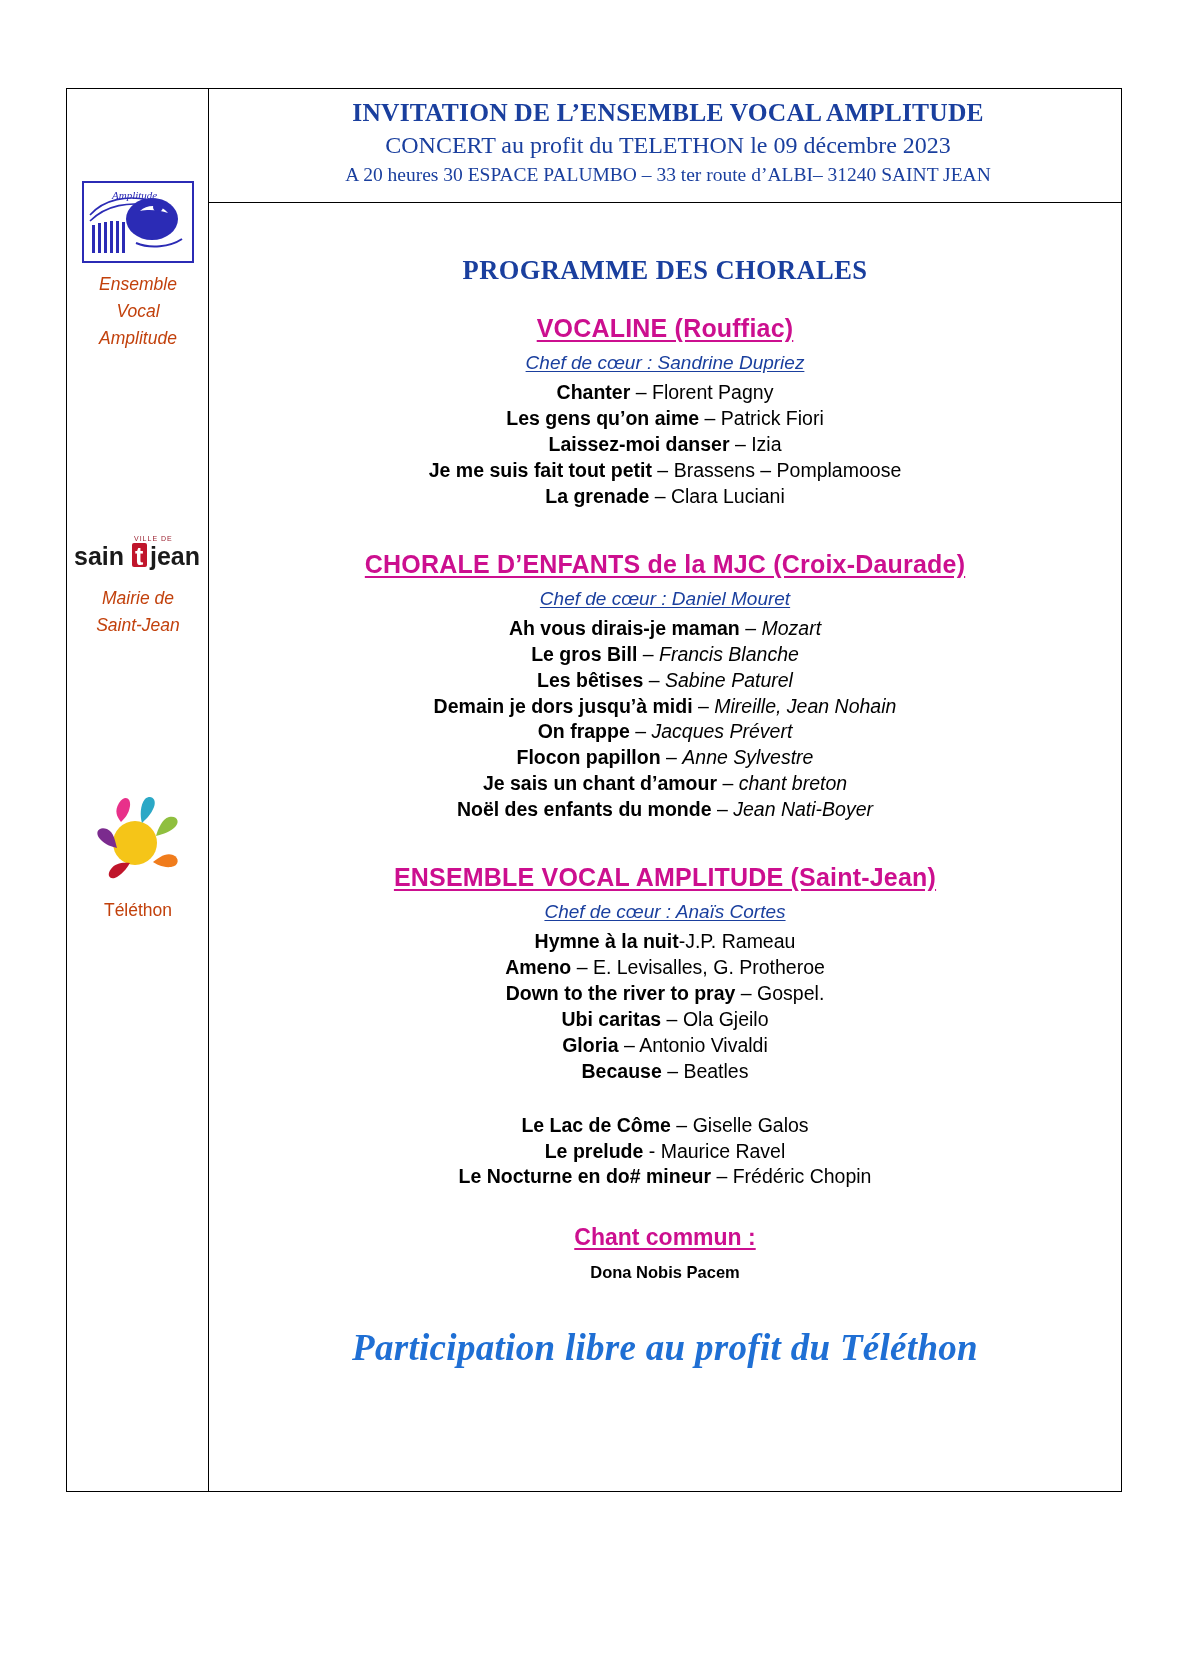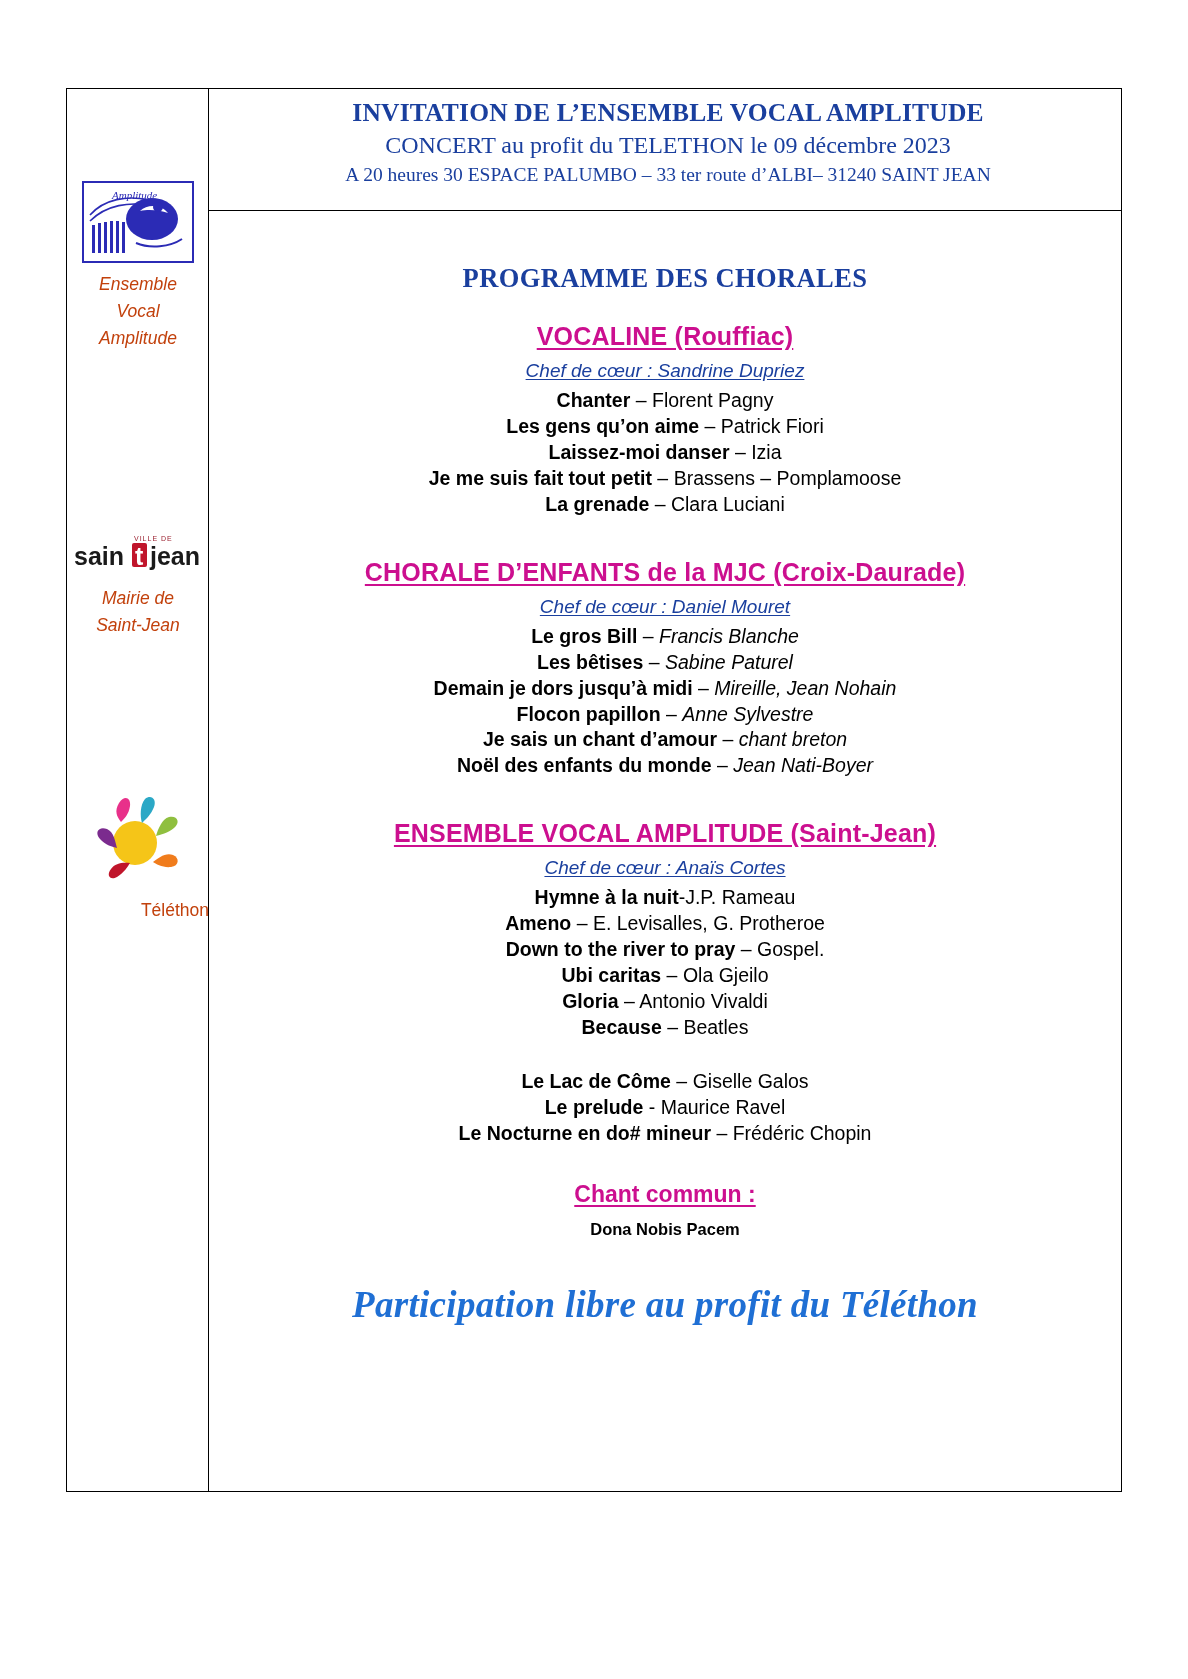--- a/index.html
+++ b/index.html
@@ -44,21 +44,21 @@
     text-align: center;
   }
 
   .side-caption {
     font-family: "Liberation Sans", sans-serif;
     font-style: italic;
     font-size: 17.5px;
     line-height: 1.55;
     color: #c2410c;
   }
-  .side-caption.plain { font-style: normal; text-align: right; }
+  .side-caption.plain { font-style: normal; }
 
   
   .amp-logo {
     width: 112px;
     height: 82px;
     margin: 0 auto 8px auto;
     position: relative;
   }
   .amp-logo svg { display: block; }
 
@@ -78,21 +78,21 @@
   }
 
   
   .main-col {
     flex: 1 1 auto;
     position: relative;
     padding: 0;
   }
 
   .header-block {
-    padding: 8px 12px 22px 18px;
+    padding: 8px 12px 14px 18px;
     border-bottom: 1.4px solid #000000;
     text-align: center;
   }
   .hdr-line1 {
     font-family: "Liberation Serif", serif;
     font-weight: bold;
     font-size: 25.5px;
     color: #1a3f9e;
     letter-spacing: 0.2px;
     line-height: 1.28;
@@ -273,23 +273,25 @@
             <div class="song"><b>Les gens qu’on aime</b><span class="sep"> – </span><span class="auth">Patrick Fiori</span></div>
             <div class="song"><b>Laissez-moi danser</b><span class="sep"> – </span><span class="auth">Izia</span></div>
             <div class="song"><b>Je me suis fait tout petit</b><span class="sep"> – </span><span class="auth">Brassens – Pomplamoose</span></div>
             <div class="song"><b>La grenade</b><span class="sep"> – </span><span class="auth">Clara Luciani</span></div>
           </div>
         </div>
         <div class="choir-block gap-big">
           <div class="choir-name">CHORALE D’ENFANTS de la MJC (Croix-Daurade)</div>
           <div class="choir-lead">Chef de cœur : Daniel Mouret</div>
           <div class="song-list">
+            <div class="song"><b>Ah vous dirais-je maman</b><span class="sep"> – </span><span class="auth-i">Mozart</span></div>
             <div class="song"><b>Le gros Bill</b><span class="sep"> – </span><span class="auth-i">Francis Blanche</span></div>
             <div class="song"><b>Les bêtises</b><span class="sep"> – </span><span class="auth-i">Sabine Paturel</span></div>
             <div class="song"><b>Demain je dors jusqu’à midi</b><span class="sep"> – </span><span class="auth-i">Mireille, Jean Nohain</span></div>
+            <div class="song"><b>On frappe</b><span class="sep"> – </span><span class="auth-i">Jacques Prévert</span></div>
             <div class="song"><b>Flocon papillon</b><span class="sep"> – </span><span class="auth-i">Anne Sylvestre</span></div>
             <div class="song"><b>Je sais un chant d’amour</b><span class="sep"> – </span><span class="auth-i">chant breton</span></div>
             <div class="song"><b>Noël des enfants du monde</b><span class="sep"> – </span><span class="auth-i">Jean Nati-Boyer</span></div>
           </div>
         </div>
         <div class="choir-block gap-big">
           <div class="choir-name">ENSEMBLE VOCAL AMPLITUDE (Saint-Jean)</div>
           <div class="choir-lead">Chef de cœur : Anaïs Cortes</div>
           <div class="song-list">
             <div class="song"><b>Hymne à la nuit</b><span class="sep">-</span><span class="auth">J.P. Rameau</span></div>

